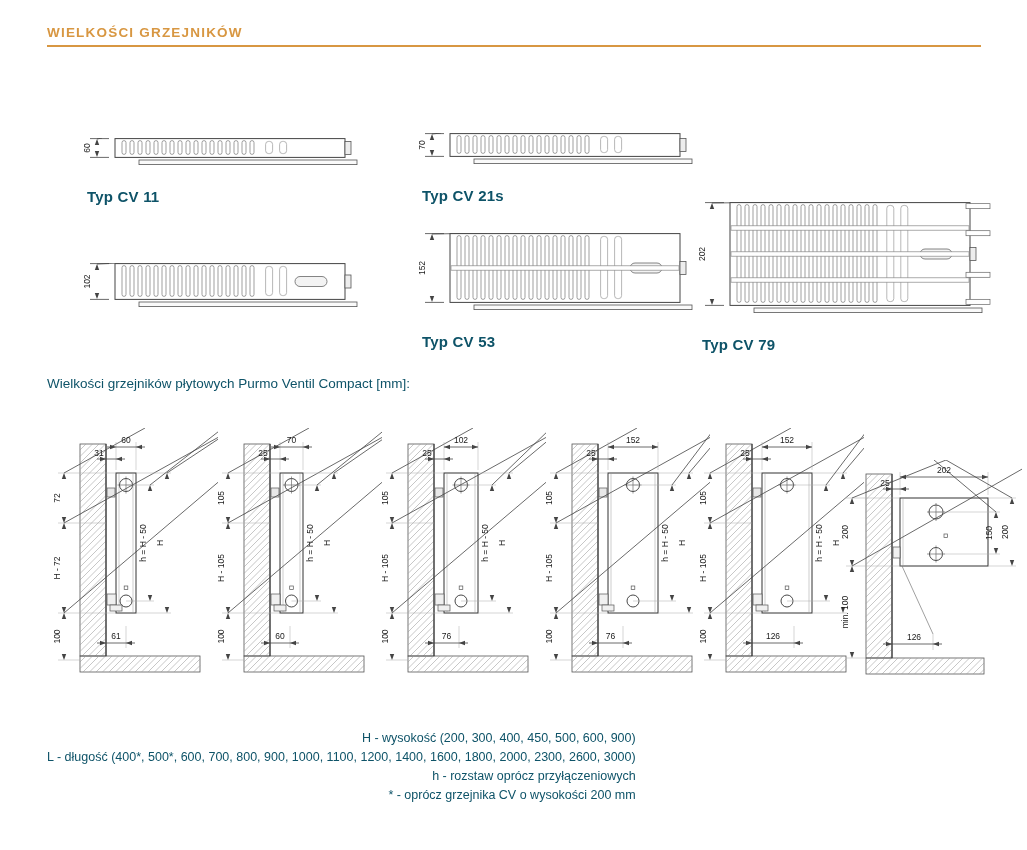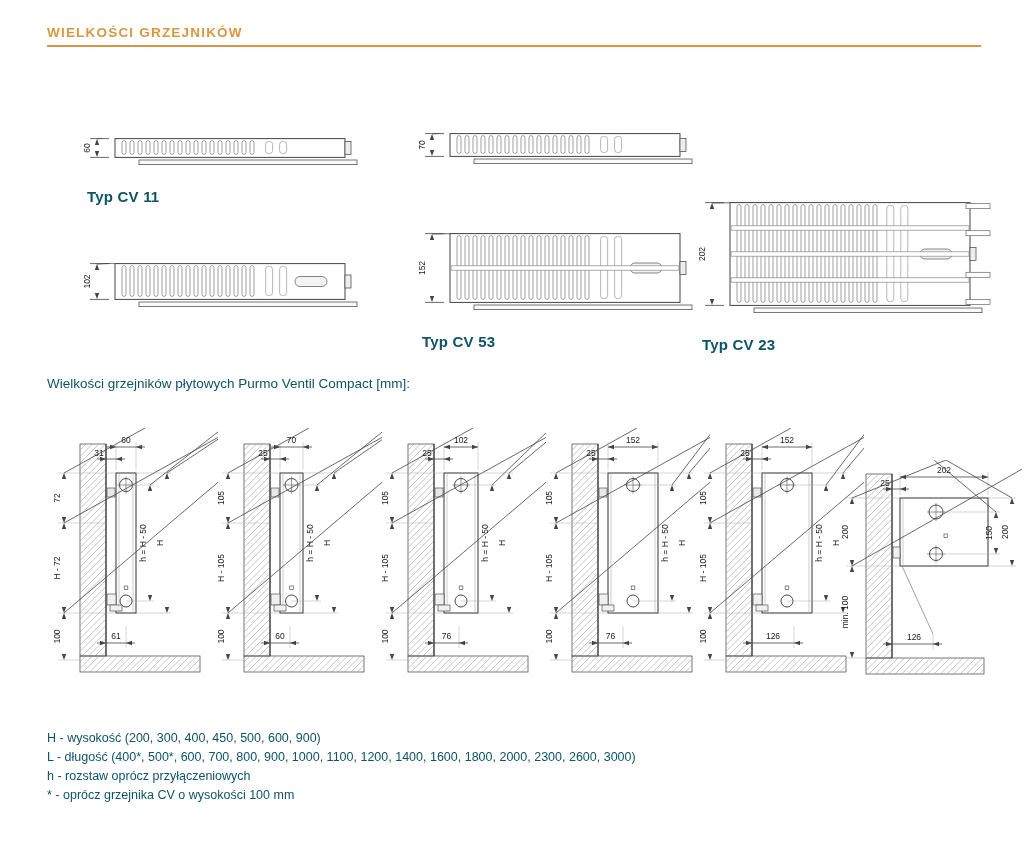--- a/index.html
+++ b/index.html
@@ -11,21 +11,21 @@
   .rule{position:absolute;left:47px;top:45px;width:934px;height:2px;background:var(--orange);}
   .cs{position:absolute;}
   .cs svg{display:block;}
   .typ{font-size:15px;font-weight:bold;color:var(--teal);letter-spacing:.2px;
        margin-top:14px;padding-left:4px;}
   .sec-title{position:absolute;left:47px;top:376px;font-size:13.5px;font-weight:normal;
        color:var(--teal);}
   .mount{position:absolute;top:428px;}
   .corner{position:absolute;left:840px;top:460px;}
   .legend{position:absolute;left:47px;top:729px;color:var(--teal);font-size:12.5px;
-       line-height:19px;}
+       line-height:19px;text-align:right;}
 </style>
 </head>
 <body>
 
 <div class="page">
 
   <div class="hdr">WIELKOŚCI GRZEJNIKÓW</div>
   <div class="rule"></div>
 
   <div class="cs" style="left:83px;top:138px">
@@ -85,20 +85,21 @@
         <rect x="135" y="2.6" width="4" height="17.8" rx="2" fill="none" stroke="#777" stroke-width="0.7"></rect>
         <rect x="143" y="2.6" width="4" height="17.8" rx="2" fill="none" stroke="#777" stroke-width="0.7"></rect>
         <rect x="151" y="2.6" width="4" height="17.8" rx="2" fill="none" stroke="#777" stroke-width="0.7"></rect>
         <rect x="159" y="2.6" width="4" height="17.8" rx="2" fill="none" stroke="#777" stroke-width="0.7"></rect>
         <rect x="167" y="2.6" width="4" height="17.8" rx="2" fill="none" stroke="#777" stroke-width="0.7"></rect>
         <rect x="182.6" y="3.4" width="7" height="16.2" rx="3" fill="none" stroke="#9a9a9a" stroke-width="0.7"></rect>
         <rect x="196.6" y="3.4" width="7" height="16.2" rx="3" fill="none" stroke="#9a9a9a" stroke-width="0.7"></rect>
         <rect x="262" y="5.5" width="6" height="13" fill="#ededed" stroke="#555" stroke-width="0.8"></rect>
         <rect x="56" y="26" width="218" height="4.6" fill="#fafafa" stroke="#555" stroke-width="0.8"></rect>
       </svg>
+    <div class="typ">Typ CV 21s</div>
   </div>
   <div class="cs" style="left:83px;top:263px">
     <svg width="308" height="53" viewBox="0 0 308 53">
         <line x1="7" y1="0.6" x2="26" y2="0.6" stroke="#444" stroke-width="0.8"></line>
         <line x1="7" y1="36.4" x2="26" y2="36.4" stroke="#444" stroke-width="0.8"></line>
         <line x1="14" y1="1" x2="36" y2="undefined" stroke="#444" stroke-width="0.8"></line>
         <polygon points="14,1 11.8,7 16.2,7" fill="#444"></polygon>
         <polygon points="14,36 11.8,30 16.2,30" fill="#444"></polygon>
         <text x="7" y="18.5" fill="#1a1a1a" font-size="8.5" text-anchor="middle" font-family="&quot;Liberation Sans&quot;,sans-serif" transform="rotate(-90 7 18.5)">102</text>
         <rect x="32" y="0.6" width="230" height="35.8" fill="#fff" stroke="#444" stroke-width="1"></rect>
@@ -194,21 +195,21 @@
         <rect x="272" y="45.5" width="6" height="13" fill="#ededed" stroke="#555" stroke-width="0.8"></rect>
         <rect x="33" y="23.8" width="238" height="4.4" fill="#fff" stroke="#888" stroke-width="0.7"></rect>
         <rect x="33" y="49.8" width="238" height="4.4" fill="#fff" stroke="#888" stroke-width="0.7"></rect>
         <rect x="33" y="75.8" width="238" height="4.4" fill="#fff" stroke="#888" stroke-width="0.7"></rect>
         <rect x="268" y="1.6600000000000001" width="24" height="5" fill="#fff" stroke="#666" stroke-width="0.7"></rect>
         <rect x="268" y="28.7" width="24" height="5" fill="#fff" stroke="#666" stroke-width="0.7"></rect>
         <rect x="268" y="70.3" width="24" height="5" fill="#fff" stroke="#666" stroke-width="0.7"></rect>
         <rect x="268" y="97.34" width="24" height="5" fill="#fff" stroke="#666" stroke-width="0.7"></rect>
         <rect x="56" y="106" width="228" height="4.6" fill="#fafafa" stroke="#555" stroke-width="0.8"></rect>
       </svg>
-    <div class="typ">Typ CV 23</div>
+    <div class="typ">Typ CV 79</div>
   </div>
 
   <div class="sec-title">Wielkości grzejników płytowych Purmo Ventil Compact [mm]:</div>
 
   <svg class="mount" style="left:50px" width="168" height="250" viewBox="0 0 168 250">
       <rect x="30" y="16" width="26" height="212" fill="none" stroke="#555" stroke-width="0.8"></rect>
       <line x1="30" y1="22" x2="36" y2="16" stroke="#999" stroke-width="0.55"></line>
       <line x1="30" y1="28.5" x2="42.5" y2="16" stroke="#999" stroke-width="0.55"></line>
       <line x1="30" y1="35" x2="49" y2="16" stroke="#999" stroke-width="0.55"></line>
       <line x1="30" y1="41.5" x2="55.5" y2="16" stroke="#999" stroke-width="0.55"></line>
@@ -886,16 +887,16 @@
       <line x1="43" y1="184" x2="102" y2="184" stroke="#444" stroke-width="0.8"></line>
       <polygon points="52,184 46,181.8 46,186.2" fill="#444"></polygon>
       <polygon points="93,184 99,181.8 99,186.2" fill="#444"></polygon>
       <text x="74" y="180" fill="#1a1a1a" font-size="8.5" text-anchor="middle" font-family="&quot;Liberation Sans&quot;,sans-serif">126</text>
     </svg>
 
   <div class="legend">
     <div>H - wysokość (200, 300, 400, 450, 500, 600, 900)</div>
     <div>L - długość (400*, 500*, 600, 700, 800, 900, 1000, 1100, 1200, 1400, 1600, 1800, 2000, 2300, 2600, 3000)</div>
     <div>h - rozstaw oprócz przyłączeniowych</div>
-    <div>* - oprócz grzejnika CV o wysokości 100 mm</div>
+    <div>* - oprócz grzejnika CV o wysokości 200 mm</div>
   </div>
 
 </div>
 
 </body></html>

